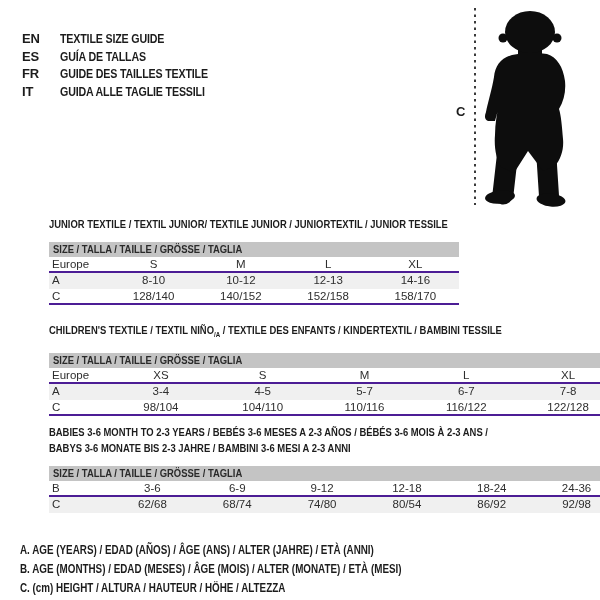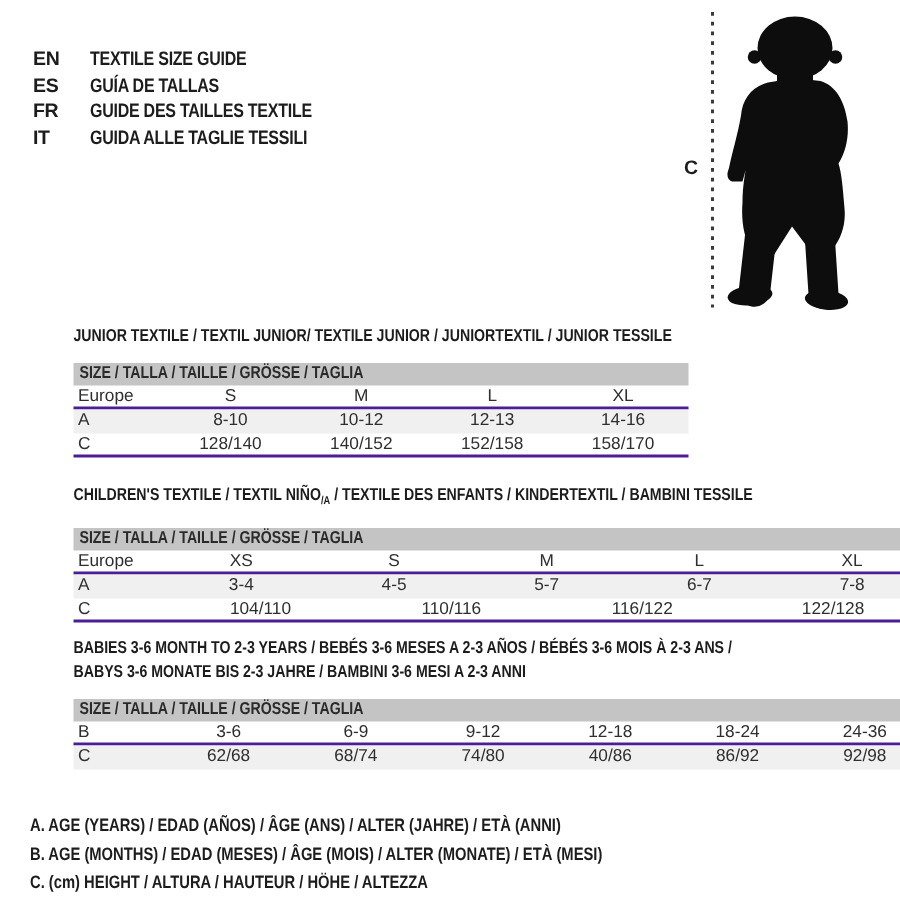--- a/index.html
+++ b/index.html
@@ -131,20 +131,21 @@
         <div class="trow shaded">
           <div class="rlabel">A</div>
           <div class="cell">3-4</div>
           <div class="cell">4-5</div>
           <div class="cell">5-7</div>
           <div class="cell">6-7</div>
           <div class="cell">7-8</div>
         </div>
         <div class="trow">
           <div class="rlabel">C</div>
+          <div class="cell">98/104</div>
           <div class="cell">104/110</div>
           <div class="cell">110/116</div>
           <div class="cell">116/122</div>
           <div class="cell">122/128</div>
         </div>
       </section>
       <section class="sec-babies">
         <div class="sec-title">
           <div><span class="cond">BABIES 3-6 MONTH TO 2-3 YEARS / BEBÉS 3-6 MESES A 2-3 AÑOS / BÉBÉS 3-6 MOIS À 2-3 ANS /</span></div>
           <div><span class="cond">BABYS 3-6 MONATE BIS 2-3 JAHRE / BAMBINI 3-6 MESI A 2-3 ANNI</span></div>
@@ -157,21 +158,21 @@
           <div class="cell">9-12</div>
           <div class="cell">12-18</div>
           <div class="cell">18-24</div>
           <div class="cell">24-36</div>
         </div>
         <div class="trow shaded">
           <div class="rlabel">C</div>
           <div class="cell">62/68</div>
           <div class="cell">68/74</div>
           <div class="cell">74/80</div>
-          <div class="cell">40/86</div>
+          <div class="cell">80/54</div>
           <div class="cell">86/92</div>
           <div class="cell">92/98</div>
         </div>
       </section>
     </div>
 
   <div class="footnotes">
     <div class="note"><span class="cond">A. AGE (YEARS) / EDAD (AÑOS) / ÂGE (ANS) / ALTER (JAHRE) / ETÀ (ANNI)</span></div>
     <div class="note"><span class="cond">B. AGE (MONTHS) / EDAD (MESES) / ÂGE (MOIS) / ALTER (MONATE) / ETÀ (MESI)</span></div>
     <div class="note"><span class="cond">C. (cm) HEIGHT / ALTURA / HAUTEUR / HÖHE / ALTEZZA</span></div>

